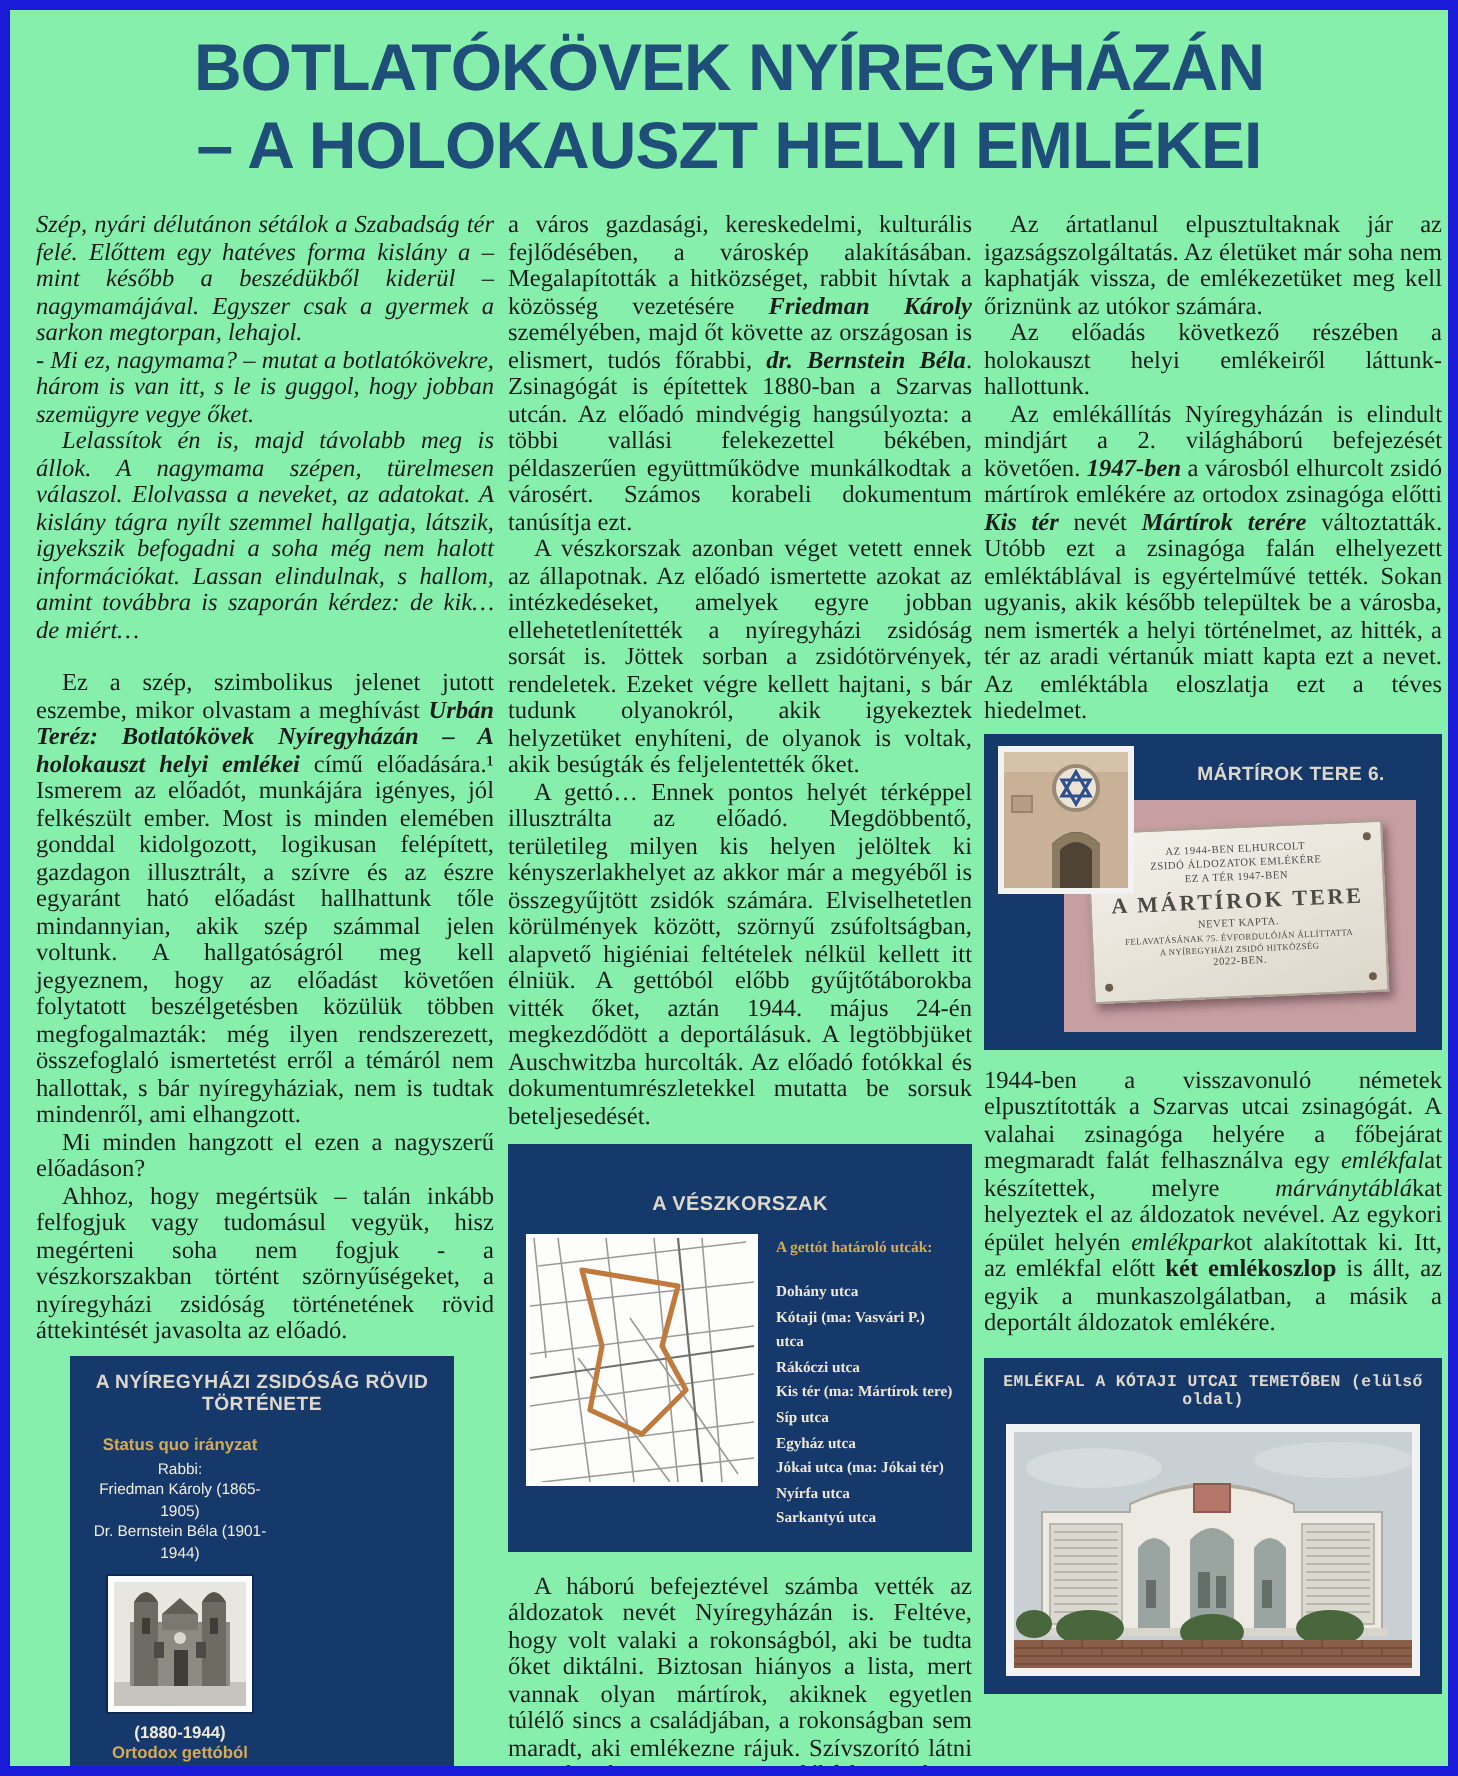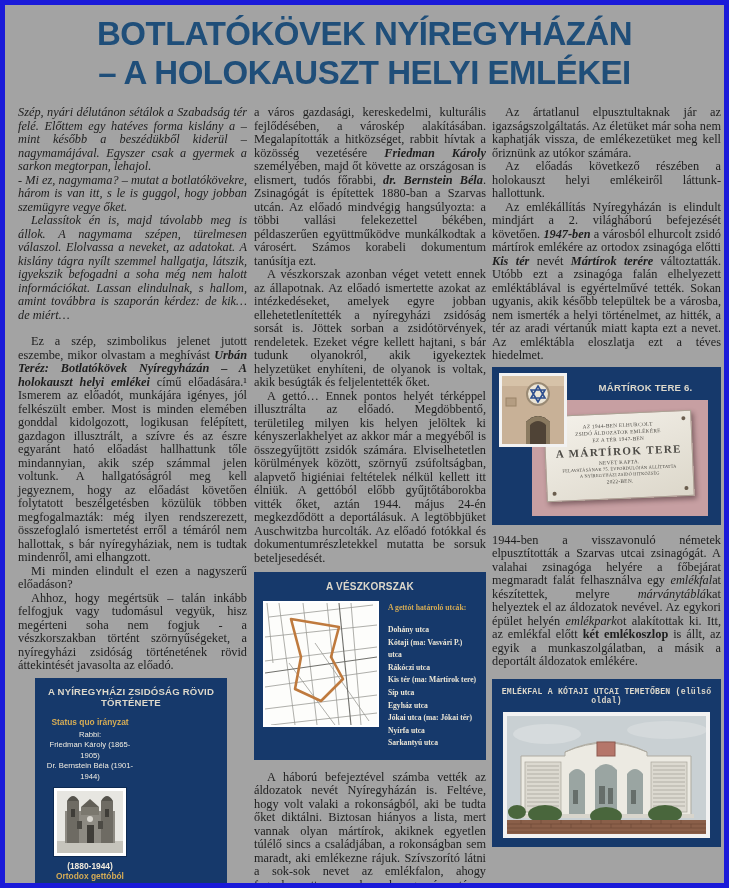--- a/index.html
+++ b/index.html
@@ -1,18 +1,18 @@
 <!DOCTYPE html>
 <html lang="hu"><head>
 <meta charset="utf-8">
 <style>
   html,body{margin:0;padding:0;background:#888;}
   .page{
     width:729px;height:888px;box-sizing:border-box;margin:0 auto;
-    background:#a3a3a3;border:5px solid #1a1ad9;outline:1px solid #000070;
+    background:#86efac;border:5px solid #1a1ad9;outline:1px solid #000070;
     position:relative;overflow:hidden;
     font-family:"Liberation Serif", serif;color:#1d1d1d;
   }
   
   .masthead{padding-top:9px;text-align:center;}
   .masthead .t{
     font-family:"Liberation Sans", sans-serif;font-weight:bold;
     font-size:33px;line-height:39px;color:#1f4e79;letter-spacing:-0.5px;
   }
   
@@ -39,21 +39,21 @@
   .hist-cols{display:flex;justify-content:space-between;flex-direction:column;}
   .hist-col{width:96px;text-align:center;}
   .hist-heading{font-size:8.4px;font-weight:bold;margin-bottom:3px;}
   .hist-name{font-size:7.7px;line-height:10.5px;color:#f0ece1;}
   .photo-frame{
     width:66px;height:62px;margin:6px auto 0;background:#fff;
     border:3px solid #fff;box-shadow:0 0 0 1px #0d2a52;
   }
   .hist-caption{font-size:8.4px;font-weight:bold;margin-top:5px;}
   
-  .vesz-box{width:232px;margin:7px 0 11px;padding:9px 9px 10px;}
+  .vesz-box{width:232px;margin:7px 0 11px;padding:25px 9px 10px;}
   .vesz-box .box-title{font-size:10px;margin-bottom:9px;}
   .vesz-row{display:flex;}
   .map-frame{width:112px;height:122px;background:#fff;border:2px solid #fff;}
   .street-list{margin-left:9px;width:96px;font-family:Liberation Serif, serif;}
   .list-title{font-size:7.7px;font-weight:bold;margin:2px 0 12px;}
   .street{font-size:7.6px;font-weight:bold;line-height:12.6px;color:#ece6d6;}
   
   .mart-box{width:229px;height:158px;margin:4px 0 9px;position:relative;}
   .mart-box .box-title{
     position:absolute;top:15px;left:86px;right:8px;font-size:9.6px;
@@ -96,21 +96,21 @@
 
   <div class="columns">
 
     <div class="col col1">
       <div class="intro">
         <p class="p">Szép, nyári délutánon sétálok a Szabadság tér felé. Előttem egy hatéves forma kislány a – mint később a beszédükből kiderül – nagymamájával. Egyszer csak a gyermek a sarkon megtorpan, lehajol.</p>
         <p class="p">- Mi ez, nagymama? – mutat a botlatókövekre, három is van itt, s le is guggol, hogy jobban szemügyre vegye őket.</p>
         <p class="p ind">Lelassítok én is, majd távolabb meg is állok. A nagymama szépen, türelmesen válaszol. Elolvassa a neveket, az adatokat. A kislány tágra nyílt szemmel hallgatja, látszik, igyekszik befogadni a soha még nem halott információkat. Lassan elindulnak, s hallom, amint továbbra is szaporán kérdez: de kik… de miért…</p>
       </div>
       <p class="p ind"><span>Ez a szép, szimbolikus jelenet jutott eszembe, mikor olvastam a meghívást </span><span style="font-weight: bold; font-style: italic;">Urbán Teréz: Botlatókövek Nyíregyházán – A holokauszt helyi emlékei</span><span> című előadására.¹ Ismerem az előadót, munkájára igényes, jól felkészült ember. Most is minden elemében gonddal kidolgozott, logikusan felépített, gazdagon illusztrált, a szívre és az észre egyaránt ható előadást hallhattunk tőle mindannyian, akik szép számmal jelen voltunk. A hallgatóságról meg kell jegyeznem, hogy az előadást követően folytatott beszélgetésben közülük többen megfogalmazták: még ilyen rendszerezett, összefoglaló ismertetést erről a témáról nem hallottak, s bár nyíregyháziak, nem is tudtak mindenről, ami elhangzott.</span></p>
-      <p class="p ind">Mi minden elindult el ezen a nagyszerű előadáson?</p>
+      <p class="p ind">Mi minden hangzott el ezen a nagyszerű előadáson?</p>
       <p class="p ind">Ahhoz, hogy megértsük – talán inkább felfogjuk vagy tudomásul vegyük, hisz megérteni soha nem fogjuk - a vészkorszakban történt szörnyűségeket, a nyíregyházi zsidóság történetének rövid áttekintését javasolta az előadó.</p>
 
       <div class="ibox hist-box">
         <div class="box-title">A NYÍREGYHÁZI ZSIDÓSÁG RÖVID TÖRTÉNETE</div>
         <div class="hist-cols">
           <div class="hist-col">
             <div class="hist-heading gold">Status quo irányzat</div>
             <div class="hist-name">Rabbi:</div>
             <div class="hist-name">Friedman Károly (1865-1905)</div>
             <div class="hist-name">Dr. Bernstein Béla (1901-1944)</div>

